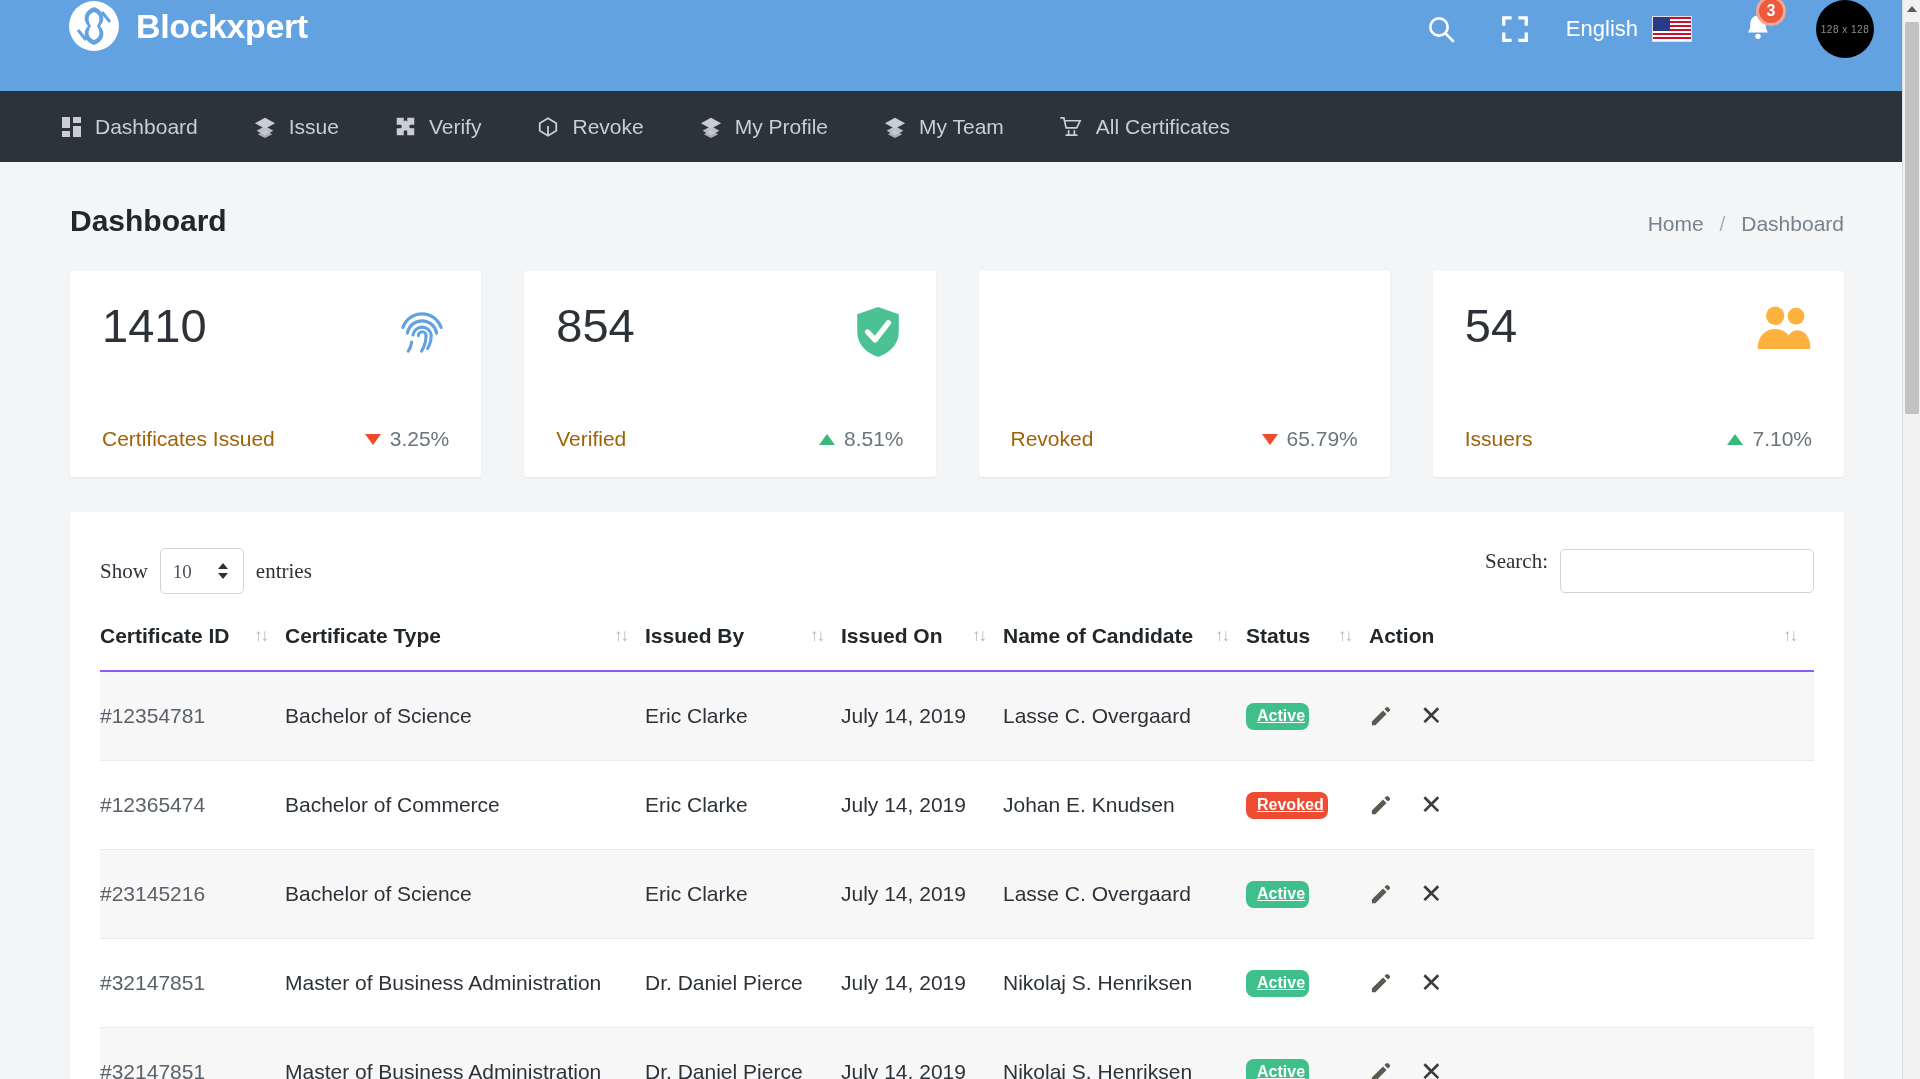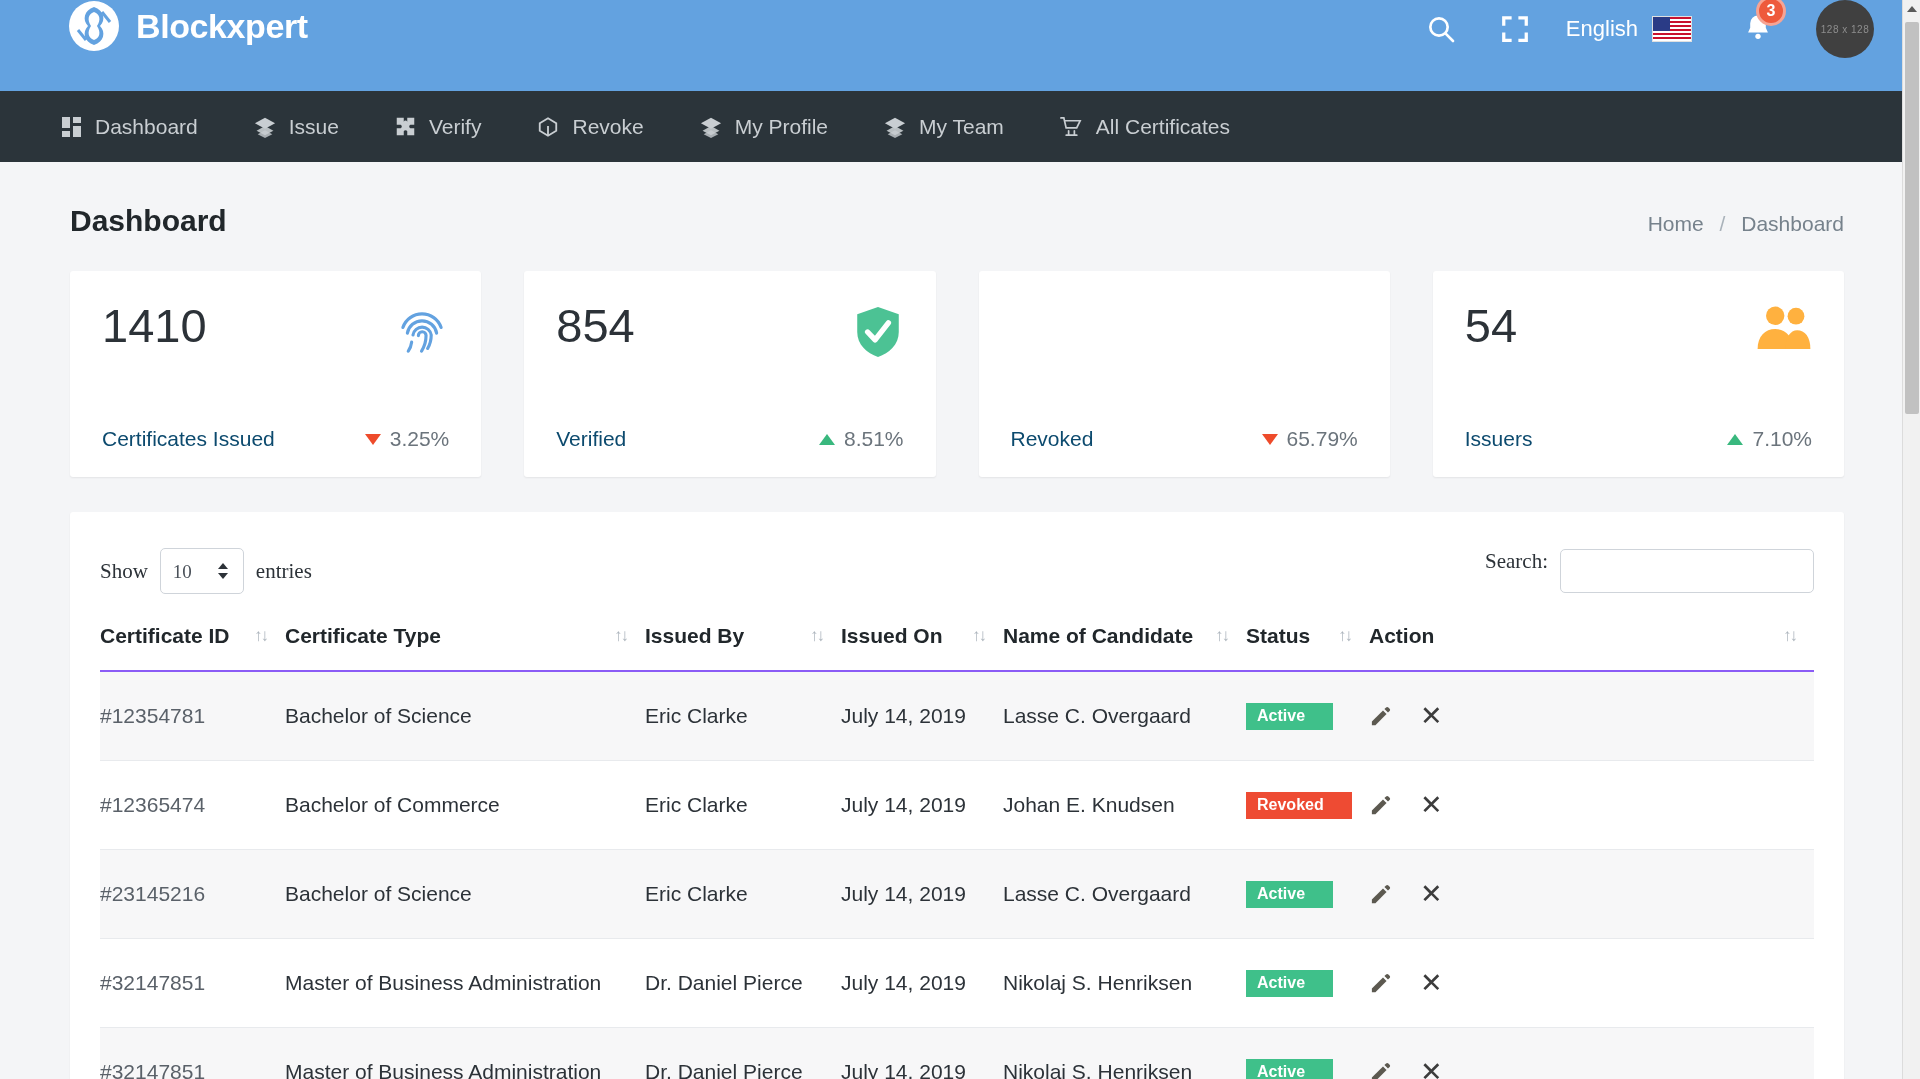--- a/index.html
+++ b/index.html
@@ -68,21 +68,21 @@
   .badge-count {
     position: absolute; top: -16px; right: 4px;
     min-width: 30px; height: 30px; border-radius: 50%;
     background: #ee5a3c; color: #fff;
     font-size: 16px; font-weight: bold;
     display: flex; align-items: center; justify-content: center;
     border: 3px solid rgba(255,255,255,.45);
   }
   .avatar {
     width: 58px; height: 58px; border-radius: 50%;
-    background: #404040; color: #8d8d8d;
+    background: #000000; color: #8d8d8d;
     font-size: 10px; letter-spacing: .5px;
     display: flex; align-items: center; justify-content: center;
     margin-left: 26px; flex: none;
   }
 
   
   .navbar {
     height: 71px; background: #2b343a;
     display: flex; align-items: center;
     padding-left: 62px;
@@ -114,21 +114,21 @@
     flex: 1; background: #fff; border-radius: 3px;
     box-shadow: 0 1px 2px rgba(0,0,0,.07);
     padding: 30px 32px 26px 32px;
     min-height: 206px;
     display: flex; flex-direction: column;
   }
   .card-top { display: flex; align-items: flex-start; }
   .card-num { font-size: 47px; color: #2c3238; line-height: 1.05; }
   .card-icon { margin-left: auto; margin-top: 4px; }
   .card-bottom { display: flex; align-items: center; margin-top: auto; }
-  .card-label { font-size: 21px; color: #0c4a6e; }
+  .card-label { font-size: 21px; color: #a16207; }
   .card-delta {
     margin-left: auto; font-size: 21px; color: #6b747c;
     display: flex; align-items: center; gap: 9px;
   }
   .tri-up { width: 0; height: 0; border-left: 8px solid transparent; border-right: 8px solid transparent; border-bottom: 11px solid #39b87e; }
   .tri-dn { width: 0; height: 0; border-left: 8px solid transparent; border-right: 8px solid transparent; border-top: 11px solid #ee4b2b; }
 
   
   .panel {
     margin: 35px 58px 0 70px;
@@ -178,23 +178,23 @@
     color: #adb5bd; font-size: 17px; letter-spacing: -2px;
   }
   tbody td {
     font-size: 21px; color: #2c3238;
     padding: 30px 0; border-bottom: 1px solid #e8eaed;
     vertical-align: middle;
   }
   tbody tr:nth-child(odd) { background: #f7f7f8; }
   .cid { color: #5a6169; }
   .badge {
-    display: inline-block; border-radius: 0;
+    display: inline-block; border-radius: 8px;
     color: #fff; font-size: 16px; font-weight: bold;
-    padding: 5px 28px 6px 11px; line-height: 1;
+    padding: 5px 4px 6px 11px; line-height: 1; text-decoration: underline;
   }
   .badge.active { background: #3fc08a; }
   .badge.revoked { background: #ee4b33; }
   .actions { display: flex; align-items: center; gap: 28px; }
   .act-btn { color: #5c5950; display: inline-flex; }
   .act-x { color: #3c3c3c; font-size: 27px; line-height: 1; font-weight: 300; }
 
   
   col.c1 { width: 185px; }
   col.c2 { width: 360px; }

